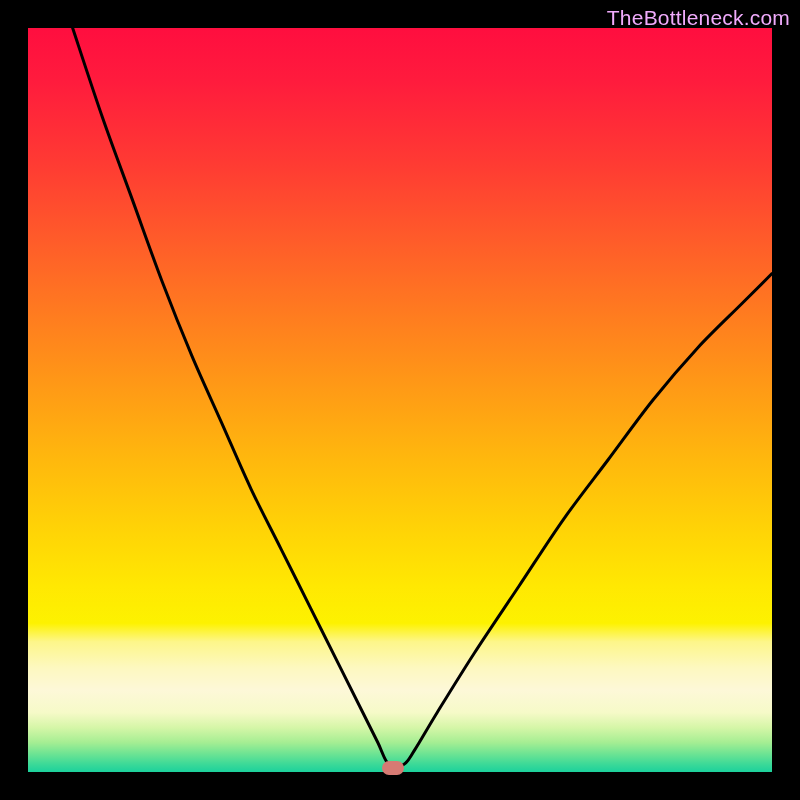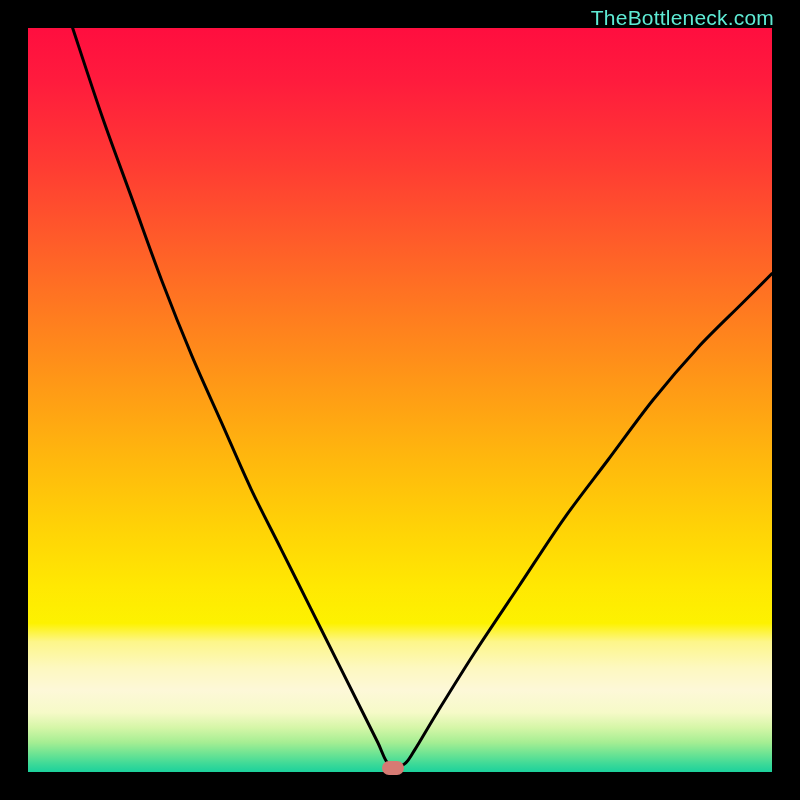--- a/index.html
+++ b/index.html
@@ -43,22 +43,22 @@
       #d6f6a8 94%,
       #a6ee93 96%,
       #6fe493 97.5%,
       #3ad998 99%,
       #1cd19c 100%
     );
   }
   .attribution {
     position: absolute;
     top: 6px;
-    right: 26px;
-    color: #5eead4;
+    right: 10px;
+    color: #f0abfc;
     font-size: 21px;
     font-weight: 500;
     letter-spacing: 0.2px;
   }
   svg.curve {
     position: absolute;
     left: 0;
     top: 0;
     width: 744px;
     height: 744px;

